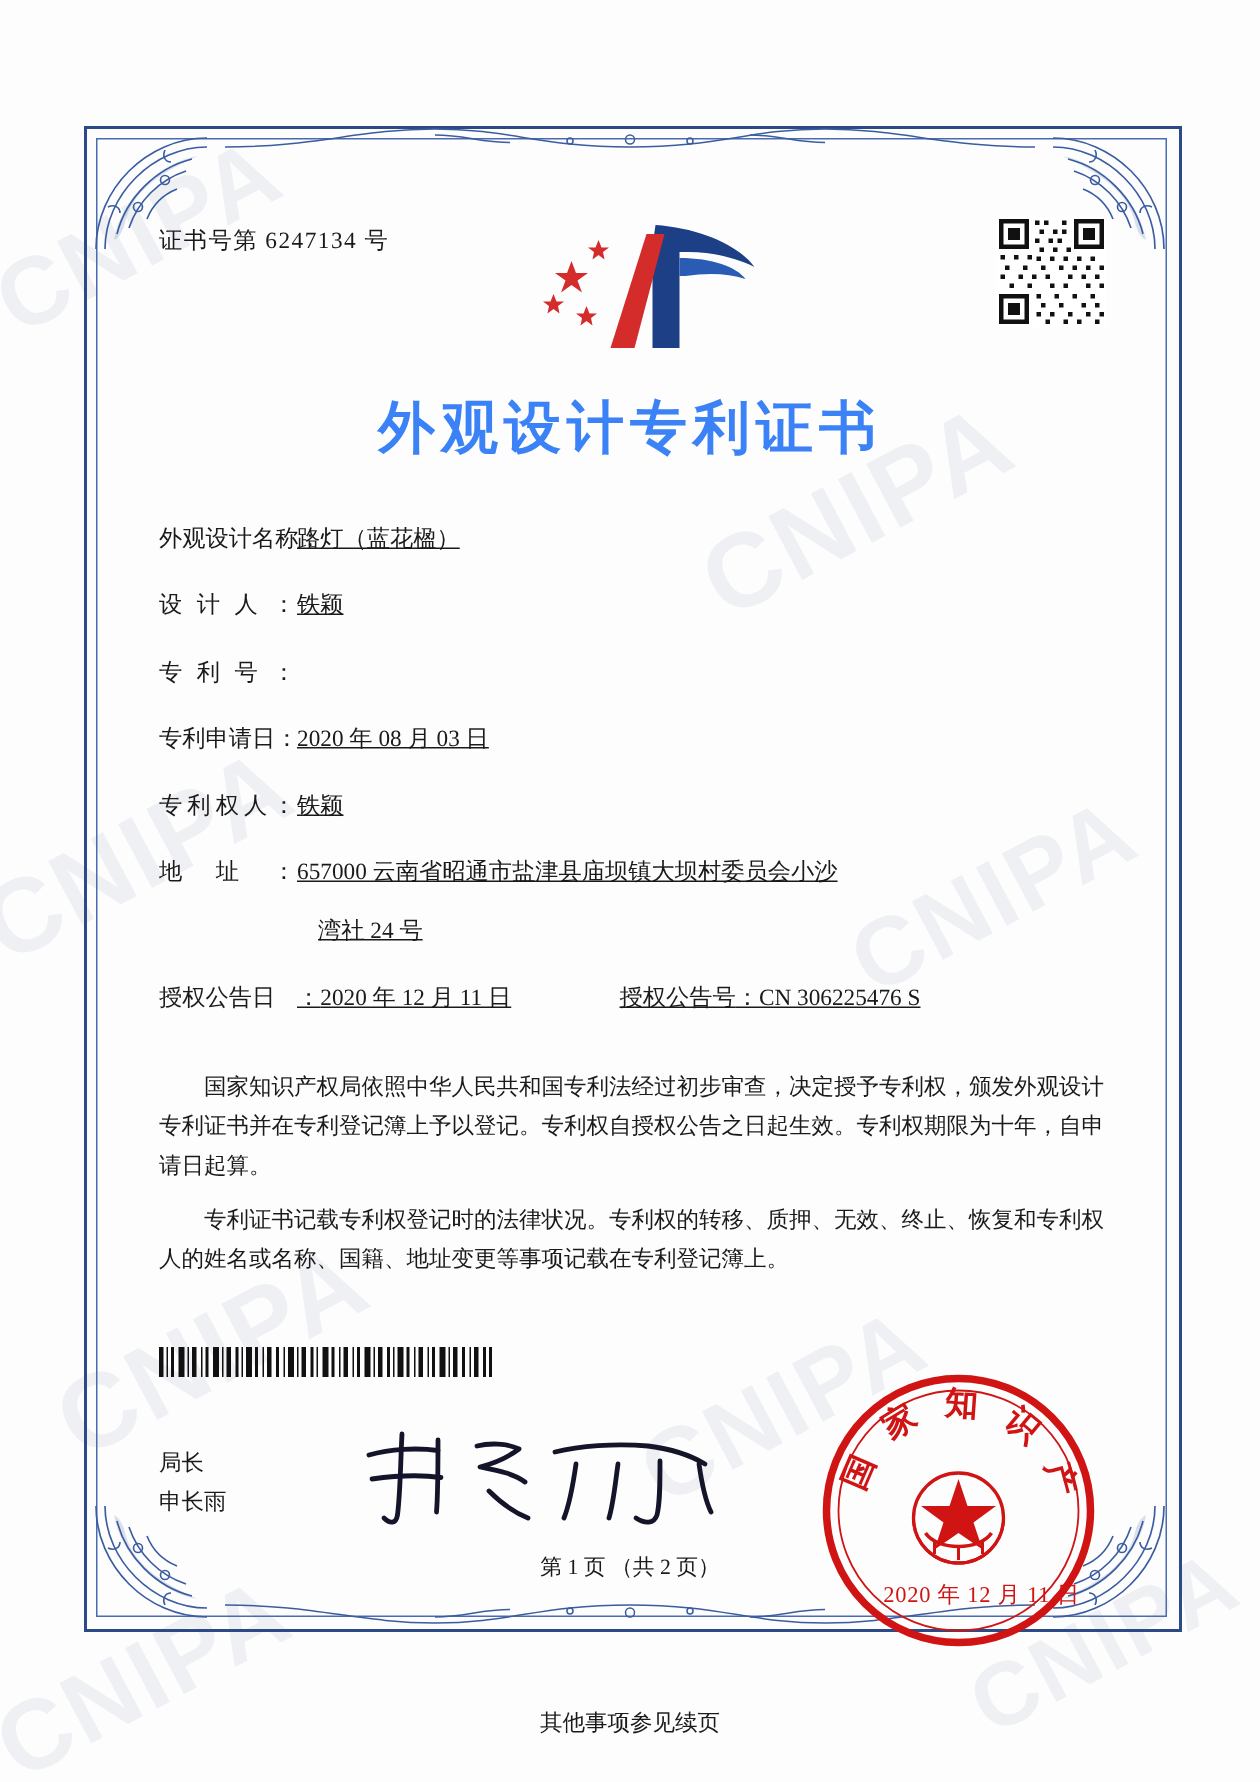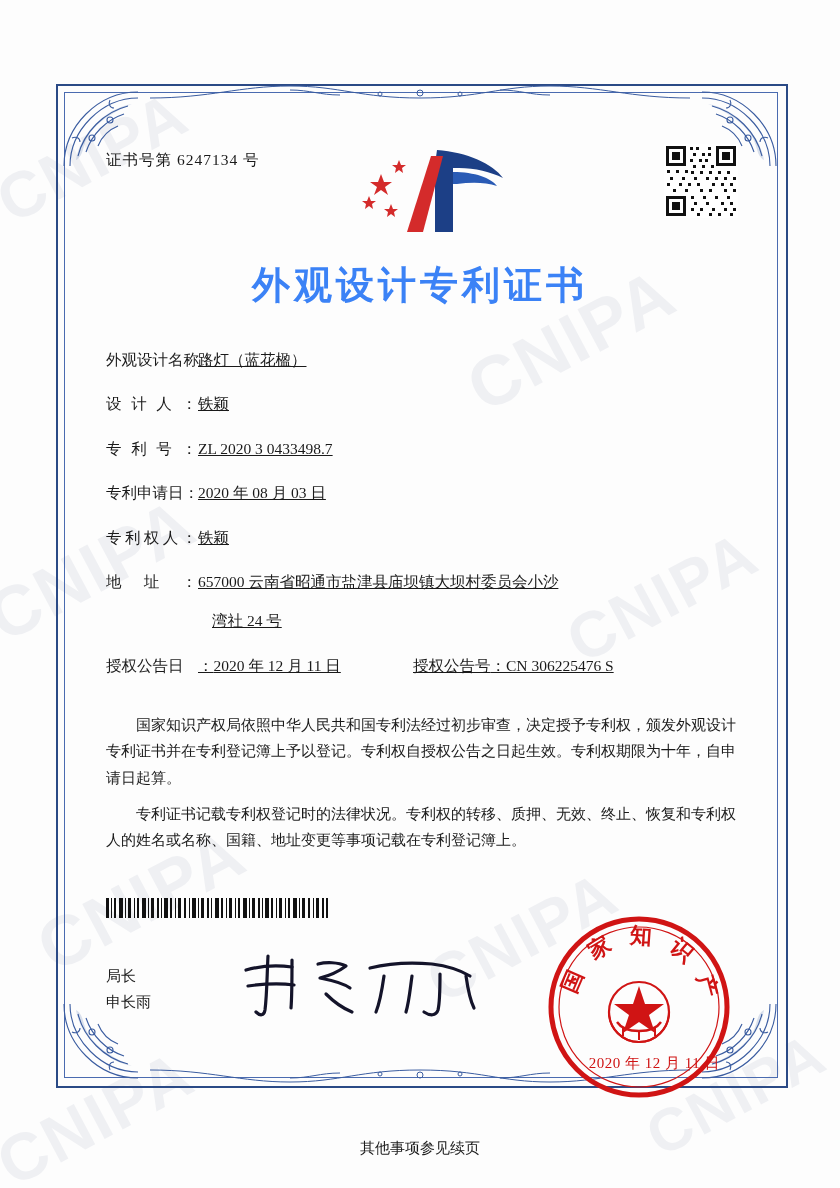--- a/index.html
+++ b/index.html
@@ -457,21 +457,20 @@
         <div class="field-value">铁颖</div>
       </div>
 
       <div class="field-row">
         <div class="field-label">
           <span>专</span>
           <span>利</span>
           <span>号</span>
           <span class="field-colon">：</span>
         </div>
-        <div class="field-value">ZL 2020 3 0433498.7</div>
       </div>
 
       <div class="field-row">
         <div class="field-label tight">
           <span>专</span>
           <span>利</span>
           <span>申</span>
           <span>请</span>
           <span>日</span>
           <span class="field-colon">：</span>
@@ -617,18 +616,19 @@
           <circle cx="0" cy="0" r="30" fill="none" stroke="#d01414" stroke-width="2.2"></circle>
           <path d="M-30 0 A30 30 0 0 0 30 0" fill="none" stroke="#d01414" stroke-width="2"></path>
           <polygon points="0,-26 6,-8 25,-8 10,3 16,21 0,10 -16,21 -10,3 -25,-8 -6,-8" fill="#d01414"></polygon>
           <path d="M-22 10 C-14 22 14 22 22 10" fill="none" stroke="#d01414" stroke-width="2.4"></path>
           <path d="M-16 16 L-16 24 M0 20 L0 28 M16 16 L16 24" stroke="#d01414" stroke-width="2"></path>
         </g>
       </svg>
     </div>
     <div class="seal-date">2020 年 12 月 11 日</div>
 
+    <div class="page-no">第 1 页 （共 2 页）</div>
 
   </div>
 
   <div class="footnote">其他事项参见续页</div>
 
 </div>
 
 </body></html>

